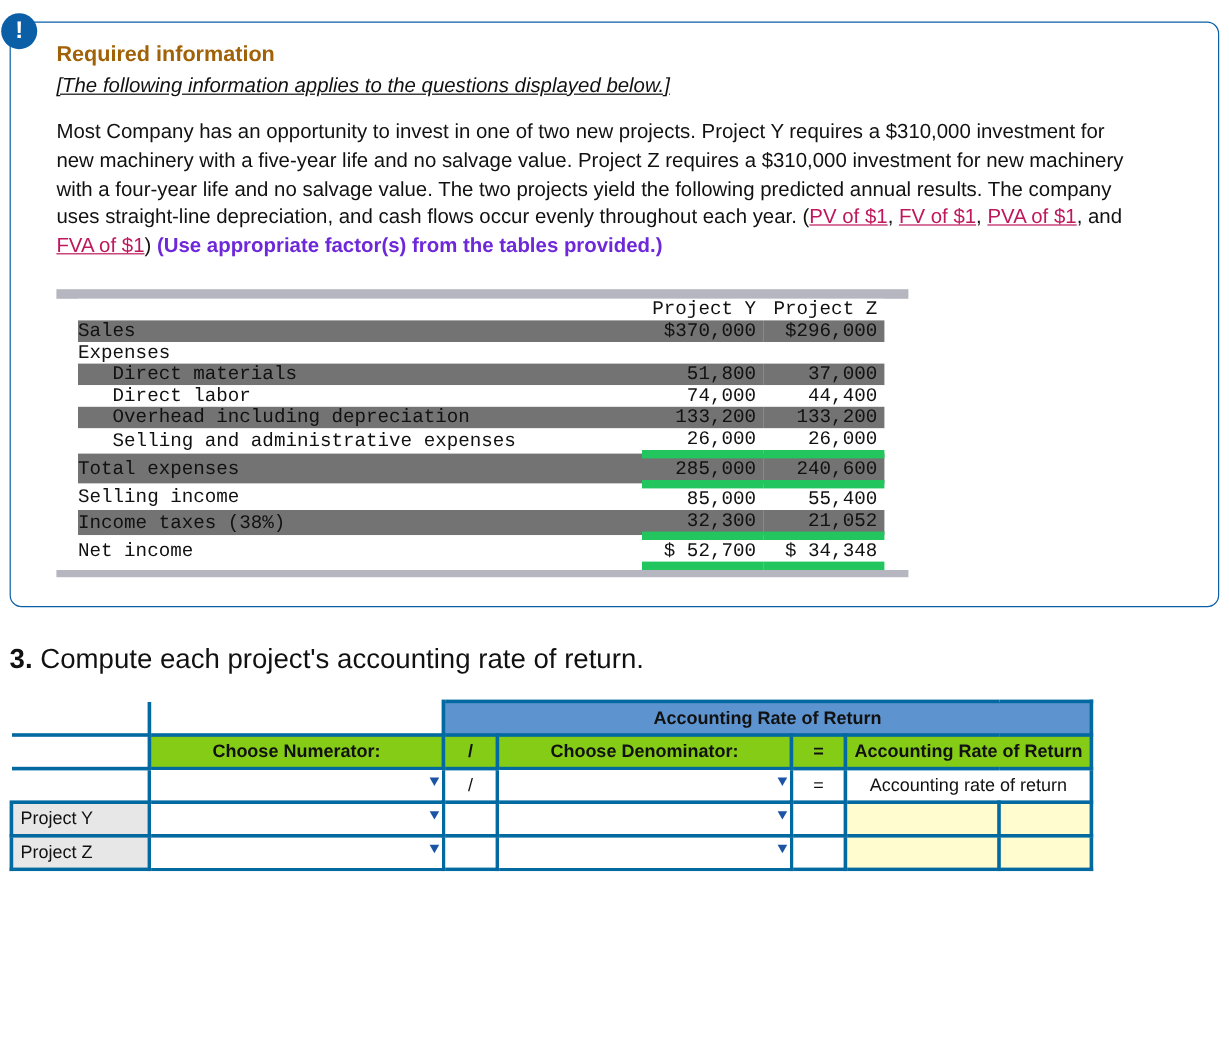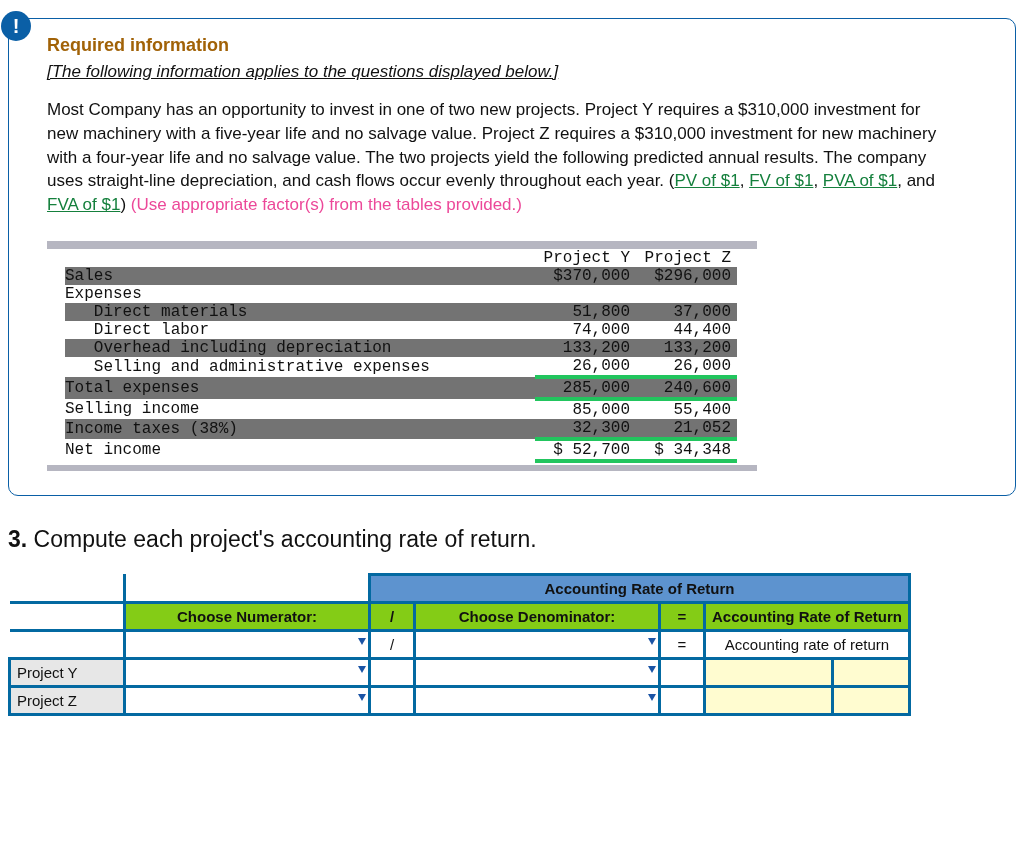--- a/index.html
+++ b/index.html
@@ -46,26 +46,26 @@
   .italic-note {
     font-style: italic;
     margin: 0 0 16px 0;
     text-decoration: underline;
   }
   .body-para {
     margin: 0 0 0 0;
     line-height: 1.4;
   }
   a.link {
-    color: #15803d;
+    color: #be185d;
     text-decoration: underline;
   }
   .red-bold {
-    color: #ec4899;
-    font-weight: normal;
+    color: #6d28d9;
+    font-weight: bold;
   }
 
   .fin-table-wrap {
     margin: 24px 0 6px 0;
   }
   .fin-table {
     border-collapse: collapse;
     font-family: "Courier New", monospace;
     font-size: 16px;
   }
@@ -73,21 +73,21 @@
     padding: 0 0;
     white-space: pre;
   }
   .row-shade td.bg { background: #737373; }
   .row-open  td.bg { background: #ffffff; }
   .fin-table td.c0 { width: 18px; }
   .fin-table td.c1 { width: 470px; }
   .fin-table td.c2 { width: 95px; text-align: right; }
   .fin-table td.c3 { width: 95px; text-align: right; }
   .fin-table td.c4 { width: 20px; }
-  .fin-table .underline { border-top: 4px solid #22c55e; }
+  .fin-table .underline { border-top: 7px solid #22c55e; }
   .fin-table .pad-right { padding-right: 6px; }
   .topbar td { height: 8px; background: #b6b6c1; }
   .botbar td { height: 6px; background: #b6b6c1; }
 
   .question-line {
     margin: 30px 8px 20px 8px;
     font-size: 23px;
   }
   .question-line b { font-weight: bold; }
 

